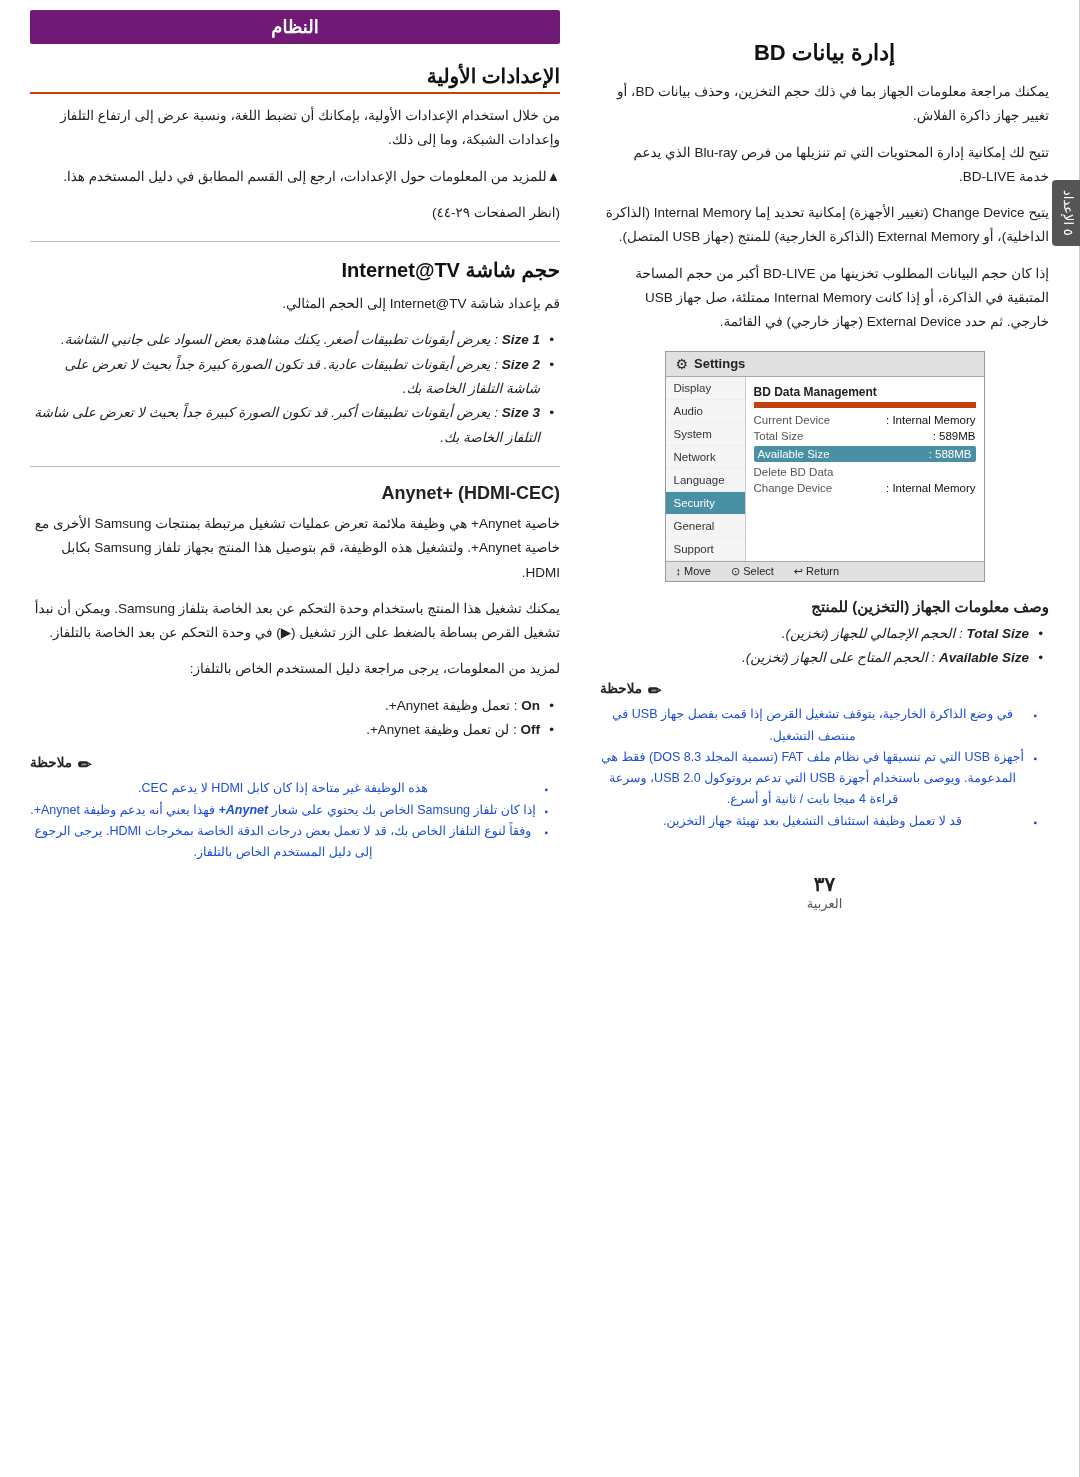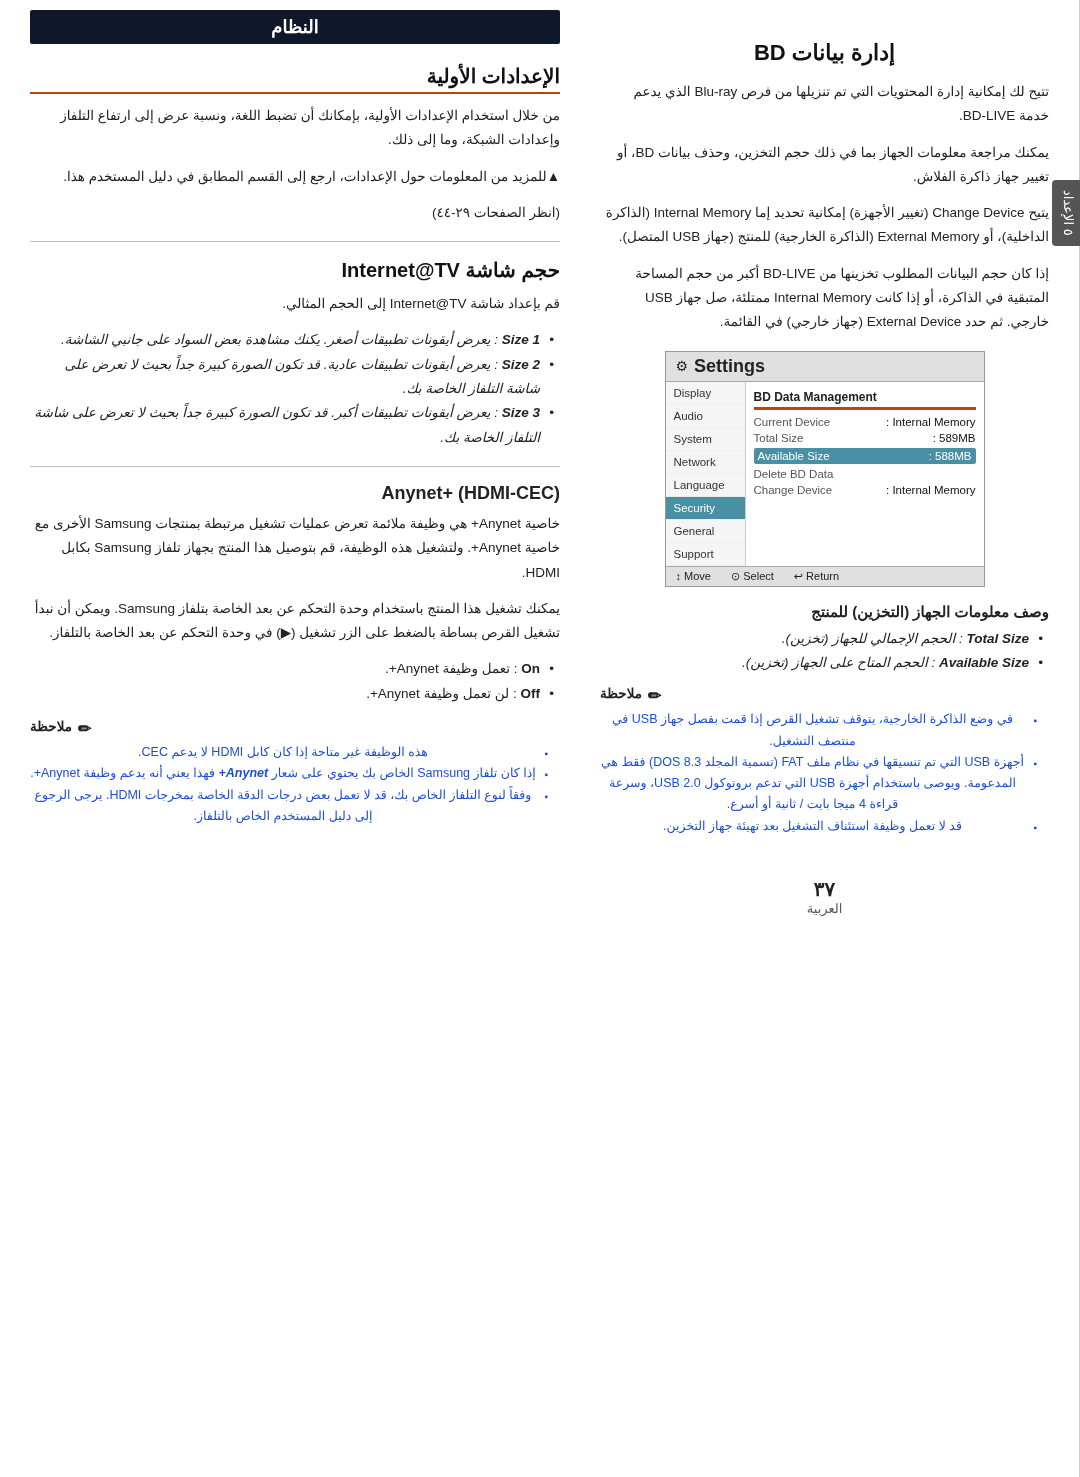--- a/index.html
+++ b/index.html
@@ -45,21 +45,21 @@
     }
 
     
     .right-col {
       flex: 1;
       padding: 10px 20px 40px 30px;
     }
 
     
     .section-header {
-      background: #0f172a;
+      background: #701a75;
       color: #fff;
       text-align: center;
       font-size: 18px;
       font-weight: bold;
       padding: 6px 10px;
       margin-bottom: 20px;
       border-radius: 2px;
     }
 
     .section-title {
@@ -125,21 +125,21 @@
       padding: 4px 10px;
       display: flex;
       align-items: center;
       gap: 6px;
       direction: ltr;
     }
     .settings-title-bar .gear-icon {
       font-size: 14px;
     }
     .settings-title-bar .settings-label {
-      font-size: 18px;
+      font-size: 13px;
       font-weight: bold;
     }
     .settings-inner {
       display: flex;
       direction: ltr;
     }
     .settings-menu {
       width: 80px;
       border-right: 1px solid #ccc;
       background: #f5f5f5;
@@ -157,21 +157,21 @@
     }
     .settings-content {
       flex: 1;
       padding: 8px;
       direction: ltr;
     }
     .settings-content-title {
       font-size: 12px;
       font-weight: bold;
       margin-bottom: 6px;
-      border-bottom: 3px solid #c2410c;
+      border-bottom: 6px solid #c2410c;
       padding-bottom: 3px;
     }
     .settings-row {
       font-size: 11.5px;
       margin-bottom: 4px;
       display: flex;
       justify-content: space-between;
     }
     .settings-row .label {
       color: #555;
@@ -314,22 +314,22 @@
 <div class="side-tab">
   <span>٥</span>
   <span>الإعداد</span>
 </div>
 
 <div class="page-wrapper">
 
   <div class="left-col">
     <h2 class="left-heading">إدارة بيانات BD</h2>
 
+    <p class="body-text">يمكنك مراجعة معلومات الجهاز بما في ذلك حجم التخزين، وحذف بيانات BD، أو تغيير جهاز ذاكرة الفلاش.</p>
     <p class="body-text">تتيح لك إمكانية إدارة المحتويات التي تم تنزيلها من فرص Blu-ray الذي يدعم خدمة BD-LIVE.</p>
-    <p class="body-text">يمكنك مراجعة معلومات الجهاز بما في ذلك حجم التخزين، وحذف بيانات BD، أو تغيير جهاز ذاكرة الفلاش.</p>
     <p class="body-text">يتيح Change Device (تغيير الأجهزة) إمكانية تحديد إما Internal Memory (الذاكرة الداخلية)، أو External Memory (الذاكرة الخارجية) للمنتج (جهاز USB المتصل).</p>
     <p class="body-text">إذا كان حجم البيانات المطلوب تخزينها من BD-LIVE أكبر من حجم المساحة المتبقية في الذاكرة، أو إذا كانت Internal Memory ممتلئة، صل جهاز USB خارجي. ثم حدد External Device (جهاز خارجي) في القائمة.</p>
 
     <div class="settings-box">
       <div class="settings-title-bar">
         <span class="gear-icon">⚙</span>
         <span class="settings-label">Settings</span>
       </div>
       <div class="settings-inner">
         <div class="settings-menu">
@@ -431,20 +431,21 @@
         <span class="bold-text">Size 3</span>
         <span> : يعرض أيقونات تطبيقات أكبر. قد تكون الصورة كبيرة جداً بحيث لا تعرض على شاشة التلفاز الخاصة بك.</span>
       </li>
     </ul>
 
     <hr class="divider">
 
     <div class="anynet-title">Anynet+ (HDMI-CEC)</div>
     <p class="body-text">خاصية Anynet+ هي وظيفة ملائمة تعرض عمليات تشغيل مرتبطة بمنتجات Samsung الأخرى مع خاصية Anynet+. ولتشغيل هذه الوظيفة، قم بتوصيل هذا المنتج بجهاز تلفاز Samsung بكابل HDMI.</p>
     <p class="body-text">يمكنك تشغيل هذا المنتج باستخدام وحدة التحكم عن بعد الخاصة بتلفاز Samsung. ويمكن أن نبدأ تشغيل القرص بساطة بالضغط على الزر تشغيل (▶) في وحدة التحكم عن بعد الخاصة بالتلفاز.</p>
+    <p class="body-text">لمزيد من المعلومات، يرجى مراجعة دليل المستخدم الخاص بالتلفاز:</p>
 
     <ul class="on-off-list">
       <li>
         <span class="bold-text">On</span>
         <span>: تعمل وظيفة Anynet+.</span>
       </li>
       <li>
         <span class="bold-text">Off</span>
         <span>: لن تعمل وظيفة Anynet+.</span>
       </li>

